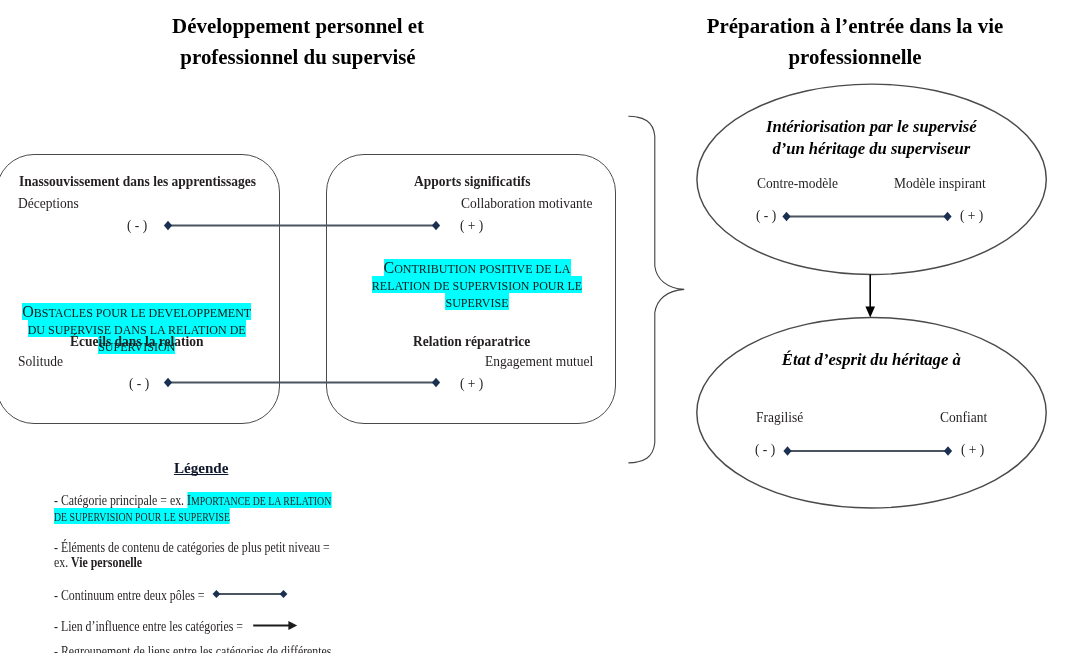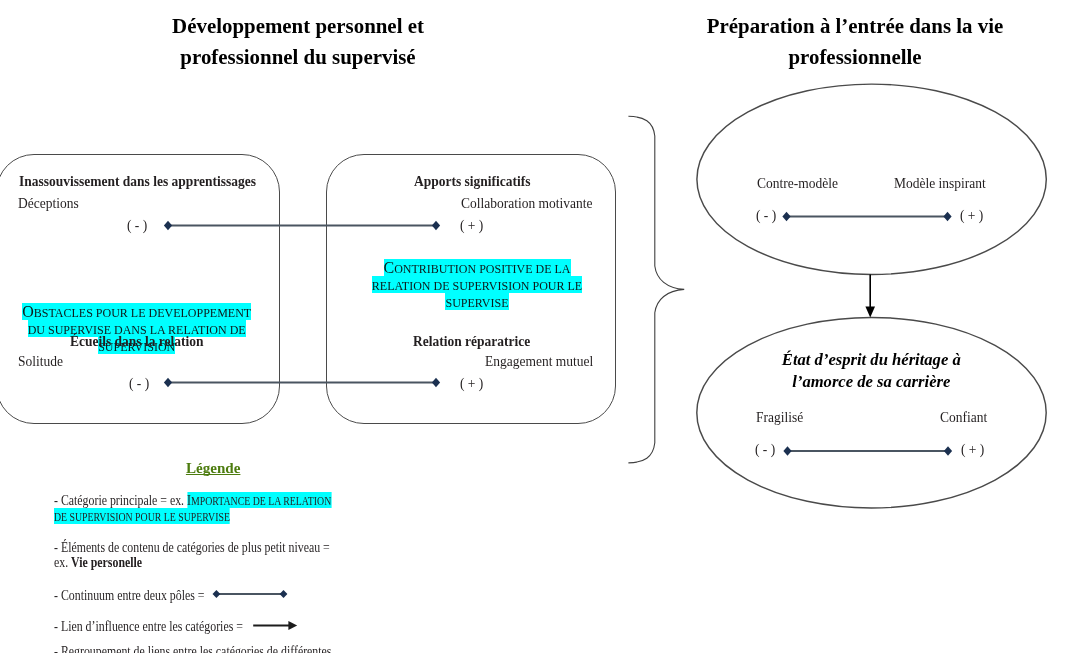--- a/index.html
+++ b/index.html
@@ -53,21 +53,21 @@
   #e1-minus{left:756px;top:207.0px;}
   #e1-plus{left:960px;top:207.0px;}
   #e2-title{left:711.3px;top:348.8px;width:320px;}
   #e2-left{left:756.3px;top:408.7px;}
   #e2-right{left:939.9px;top:408.7px;}
   #e2-minus{left:755px;top:441.0px;}
   #e2-plus{left:961px;top:441.0px;}
 
   
   #legend-title{left:173.9px;top:461px;font-weight:bold;font-size:15.1px;line-height:15.1px;
-                text-decoration:underline;text-underline-offset:0.6px;text-decoration-thickness:1.3px;text-decoration-skip-ink:none;color:#4d7c0f;margin-left:12px;}
+                text-decoration:underline;text-underline-offset:0.6px;text-decoration-thickness:1.3px;text-decoration-skip-ink:none;color:#0f172a;}
   .leg{font-size:14.3px;line-height:14.4px;color:#231f20;transform:scaleX(0.8287);transform-origin:left top;}
   #leg1{left:53.9px;top:493.2px;width:340px;}
   #leg2{left:53.9px;top:540.2px;width:340px;}
   #leg3{left:53.9px;top:588.4px;width:340px;}
   #leg4{left:53.9px;top:619.2px;width:340px;}
   #leg5{left:53.9px;top:644.2px;width:340px;white-space:nowrap;}
   .leghl{background:#00ffff;box-decoration-break:clone;-webkit-box-decoration-break:clone;}
   #legend-samples{left:0px;top:580px;}
 </style>
 </head>
@@ -122,28 +122,31 @@
       <line x1="216.4" y1="14" x2="283.5" y2="14"></line>
       <path d="M216.4 10.1 L220.3 14 L216.4 17.9 L212.5 14 Z" stroke="none"></path>
       <path d="M283.5 10.1 L287.4 14 L283.5 17.9 L279.6 14 Z" stroke="none"></path>
     </g>
     <g>
       <line x1="253.2" y1="45.6" x2="289" y2="45.6" stroke="#1c1c1c" stroke-width="2"></line>
       <path d="M297.2 45.6 L288.4 41.1 L288.4 50.1 Z" fill="#1c1c1c" stroke="none"></path>
     </g>
   </svg>
 
+  <div class="abs ell-title" id="e1-title">
+    <div>Intériorisation par le supervisé</div>
+    <div>d’un héritage du superviseur</div>
+  </div>
   <div class="abs lbl" id="e1-left">Contre-modèle</div>
   <div class="abs lbl" id="e1-right">Modèle inspirant</div>
   <div class="abs lbl" id="e1-minus">( - )</div>
   <div class="abs lbl" id="e1-plus">( + )</div>
 
   <div class="abs ell-title" id="e2-title">
     <div>État d’esprit du héritage à</div>
-    <div>l’amorce de sa carrière</div>
   </div>
   <div class="abs lbl" id="e2-left">Fragilisé</div>
   <div class="abs lbl" id="e2-right">Confiant</div>
   <div class="abs lbl" id="e2-minus">( - )</div>
   <div class="abs lbl" id="e2-plus">( + )</div>
 
   <svg class="abs" id="connectors" width="1074" height="653" viewBox="0 0 1074 653">
     <g stroke="#4a5561" stroke-width="1.9" fill="#1b3050">
       <line x1="168" y1="225.5" x2="436" y2="225.5"></line>
       <path d="M168 220.8 L172.1 225.5 L168 230.2 L163.9 225.5 Z" stroke="none"></path>

